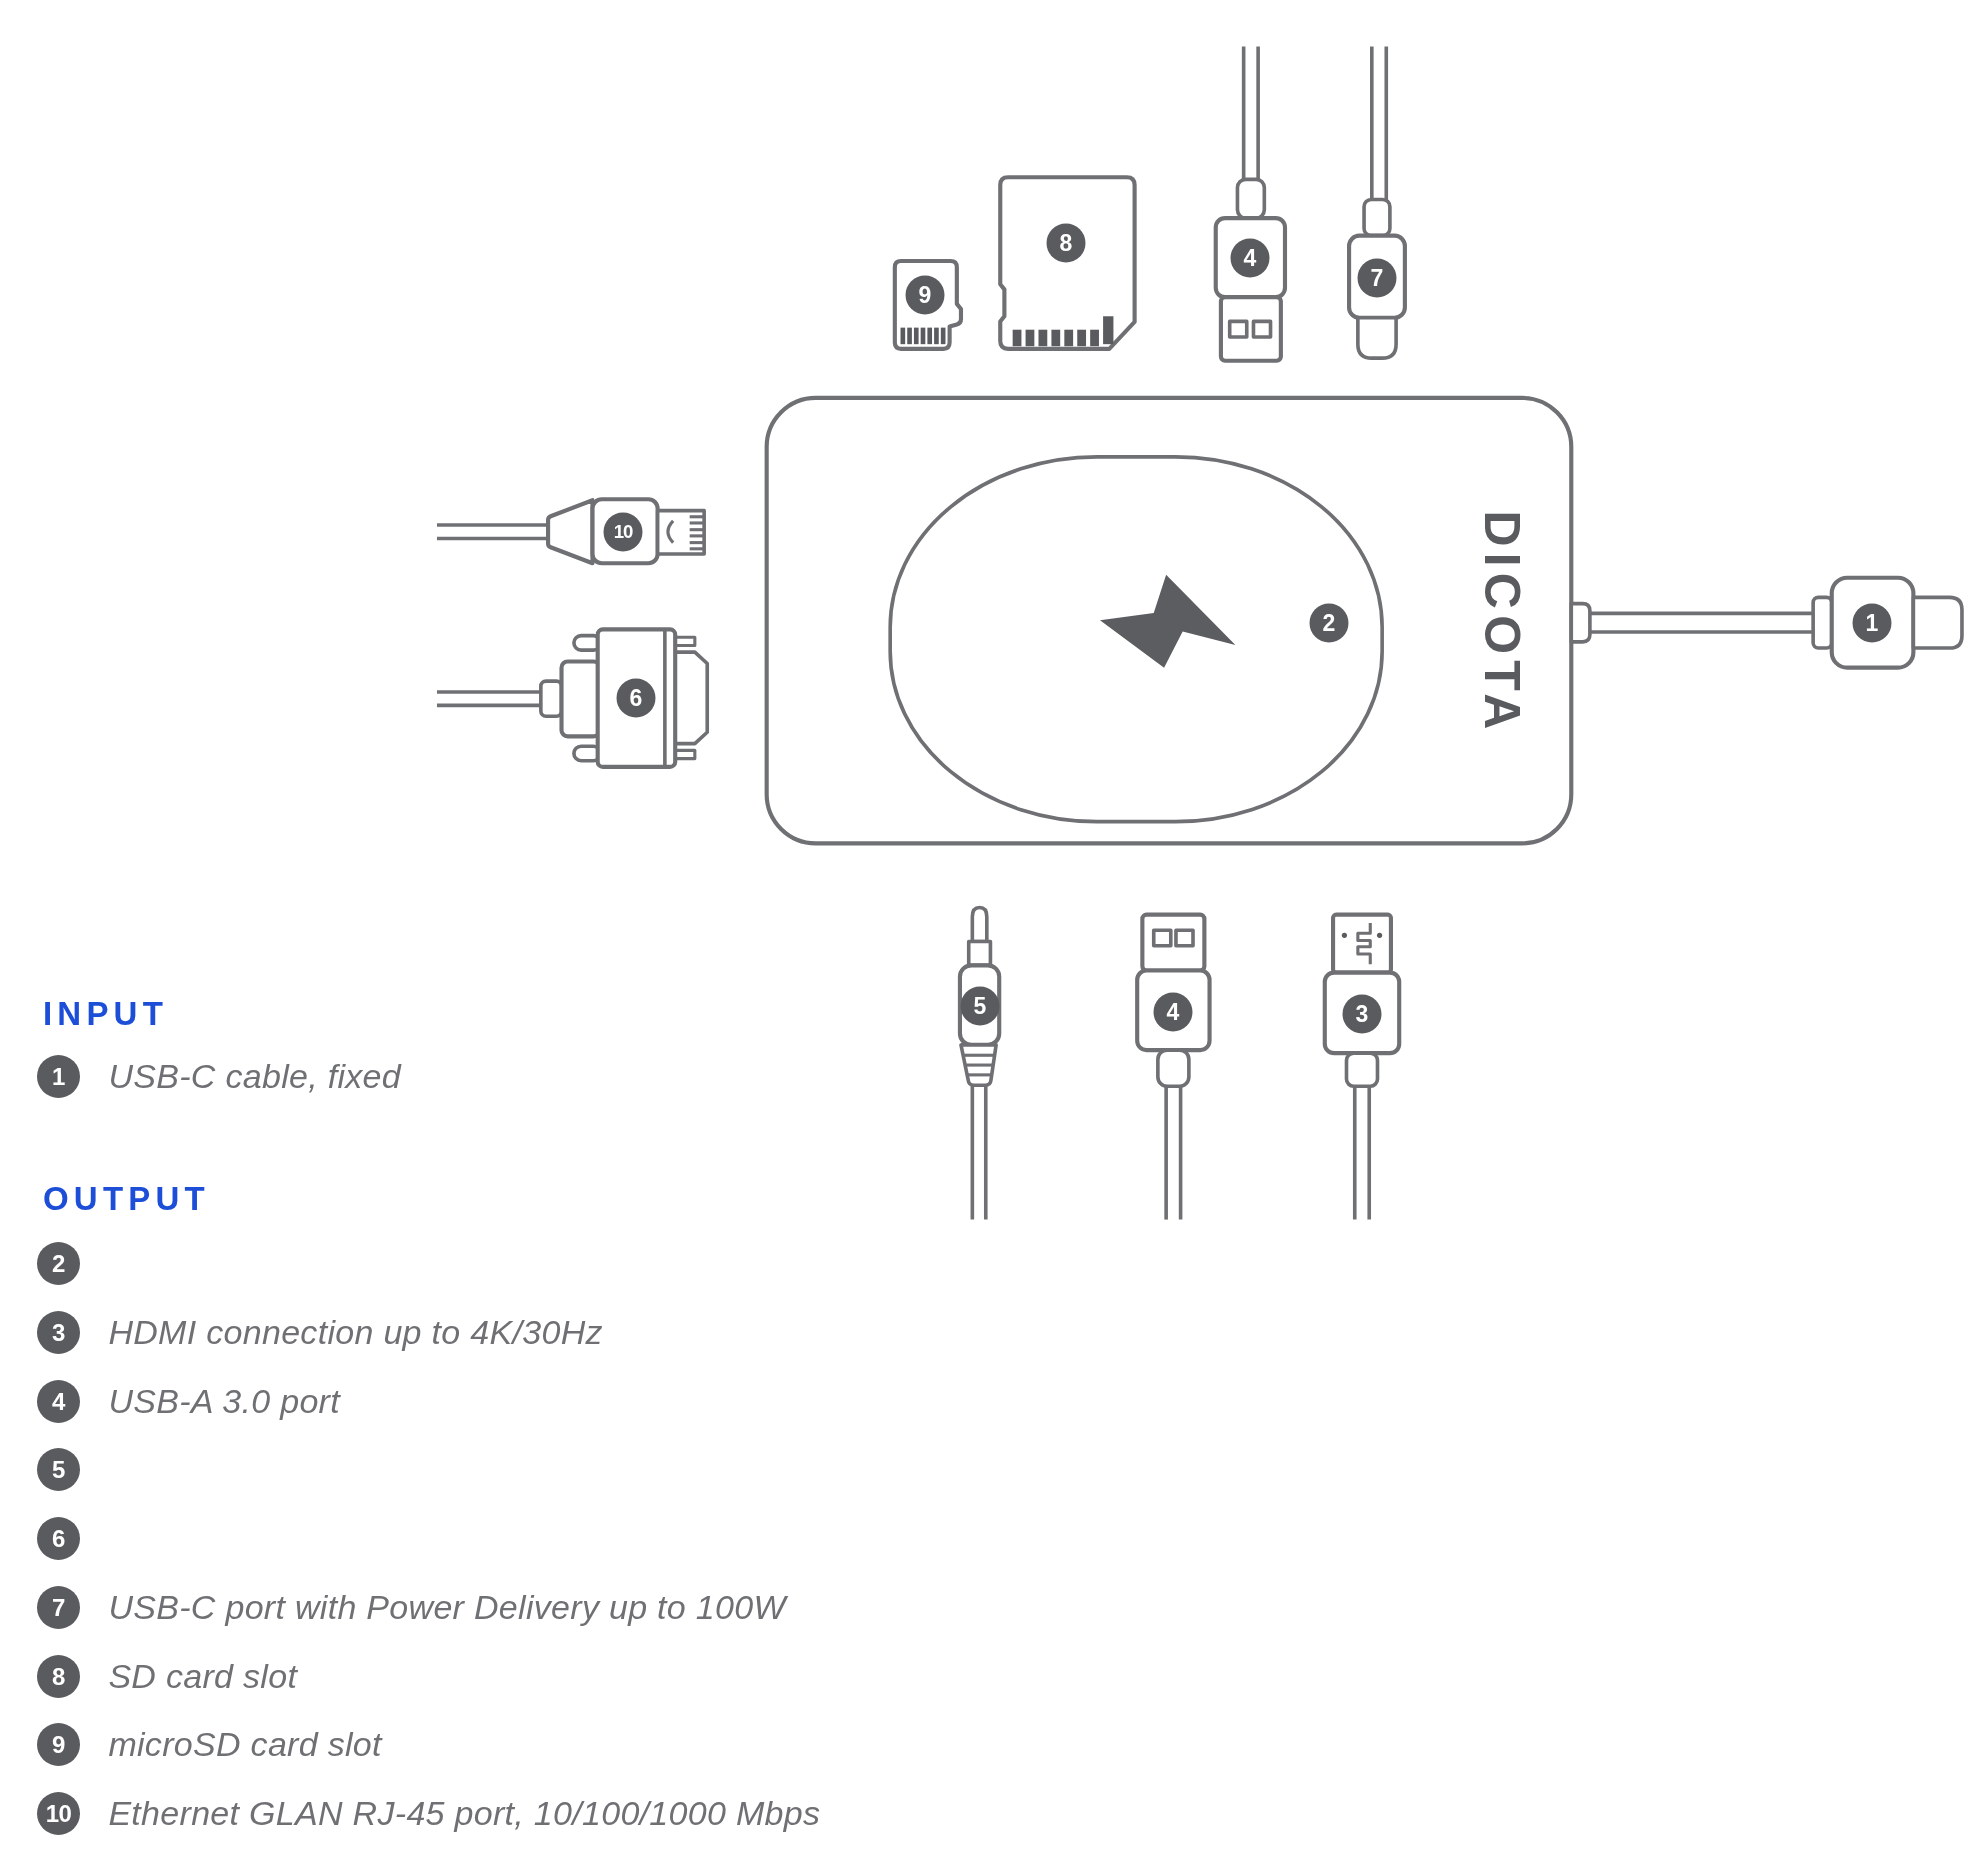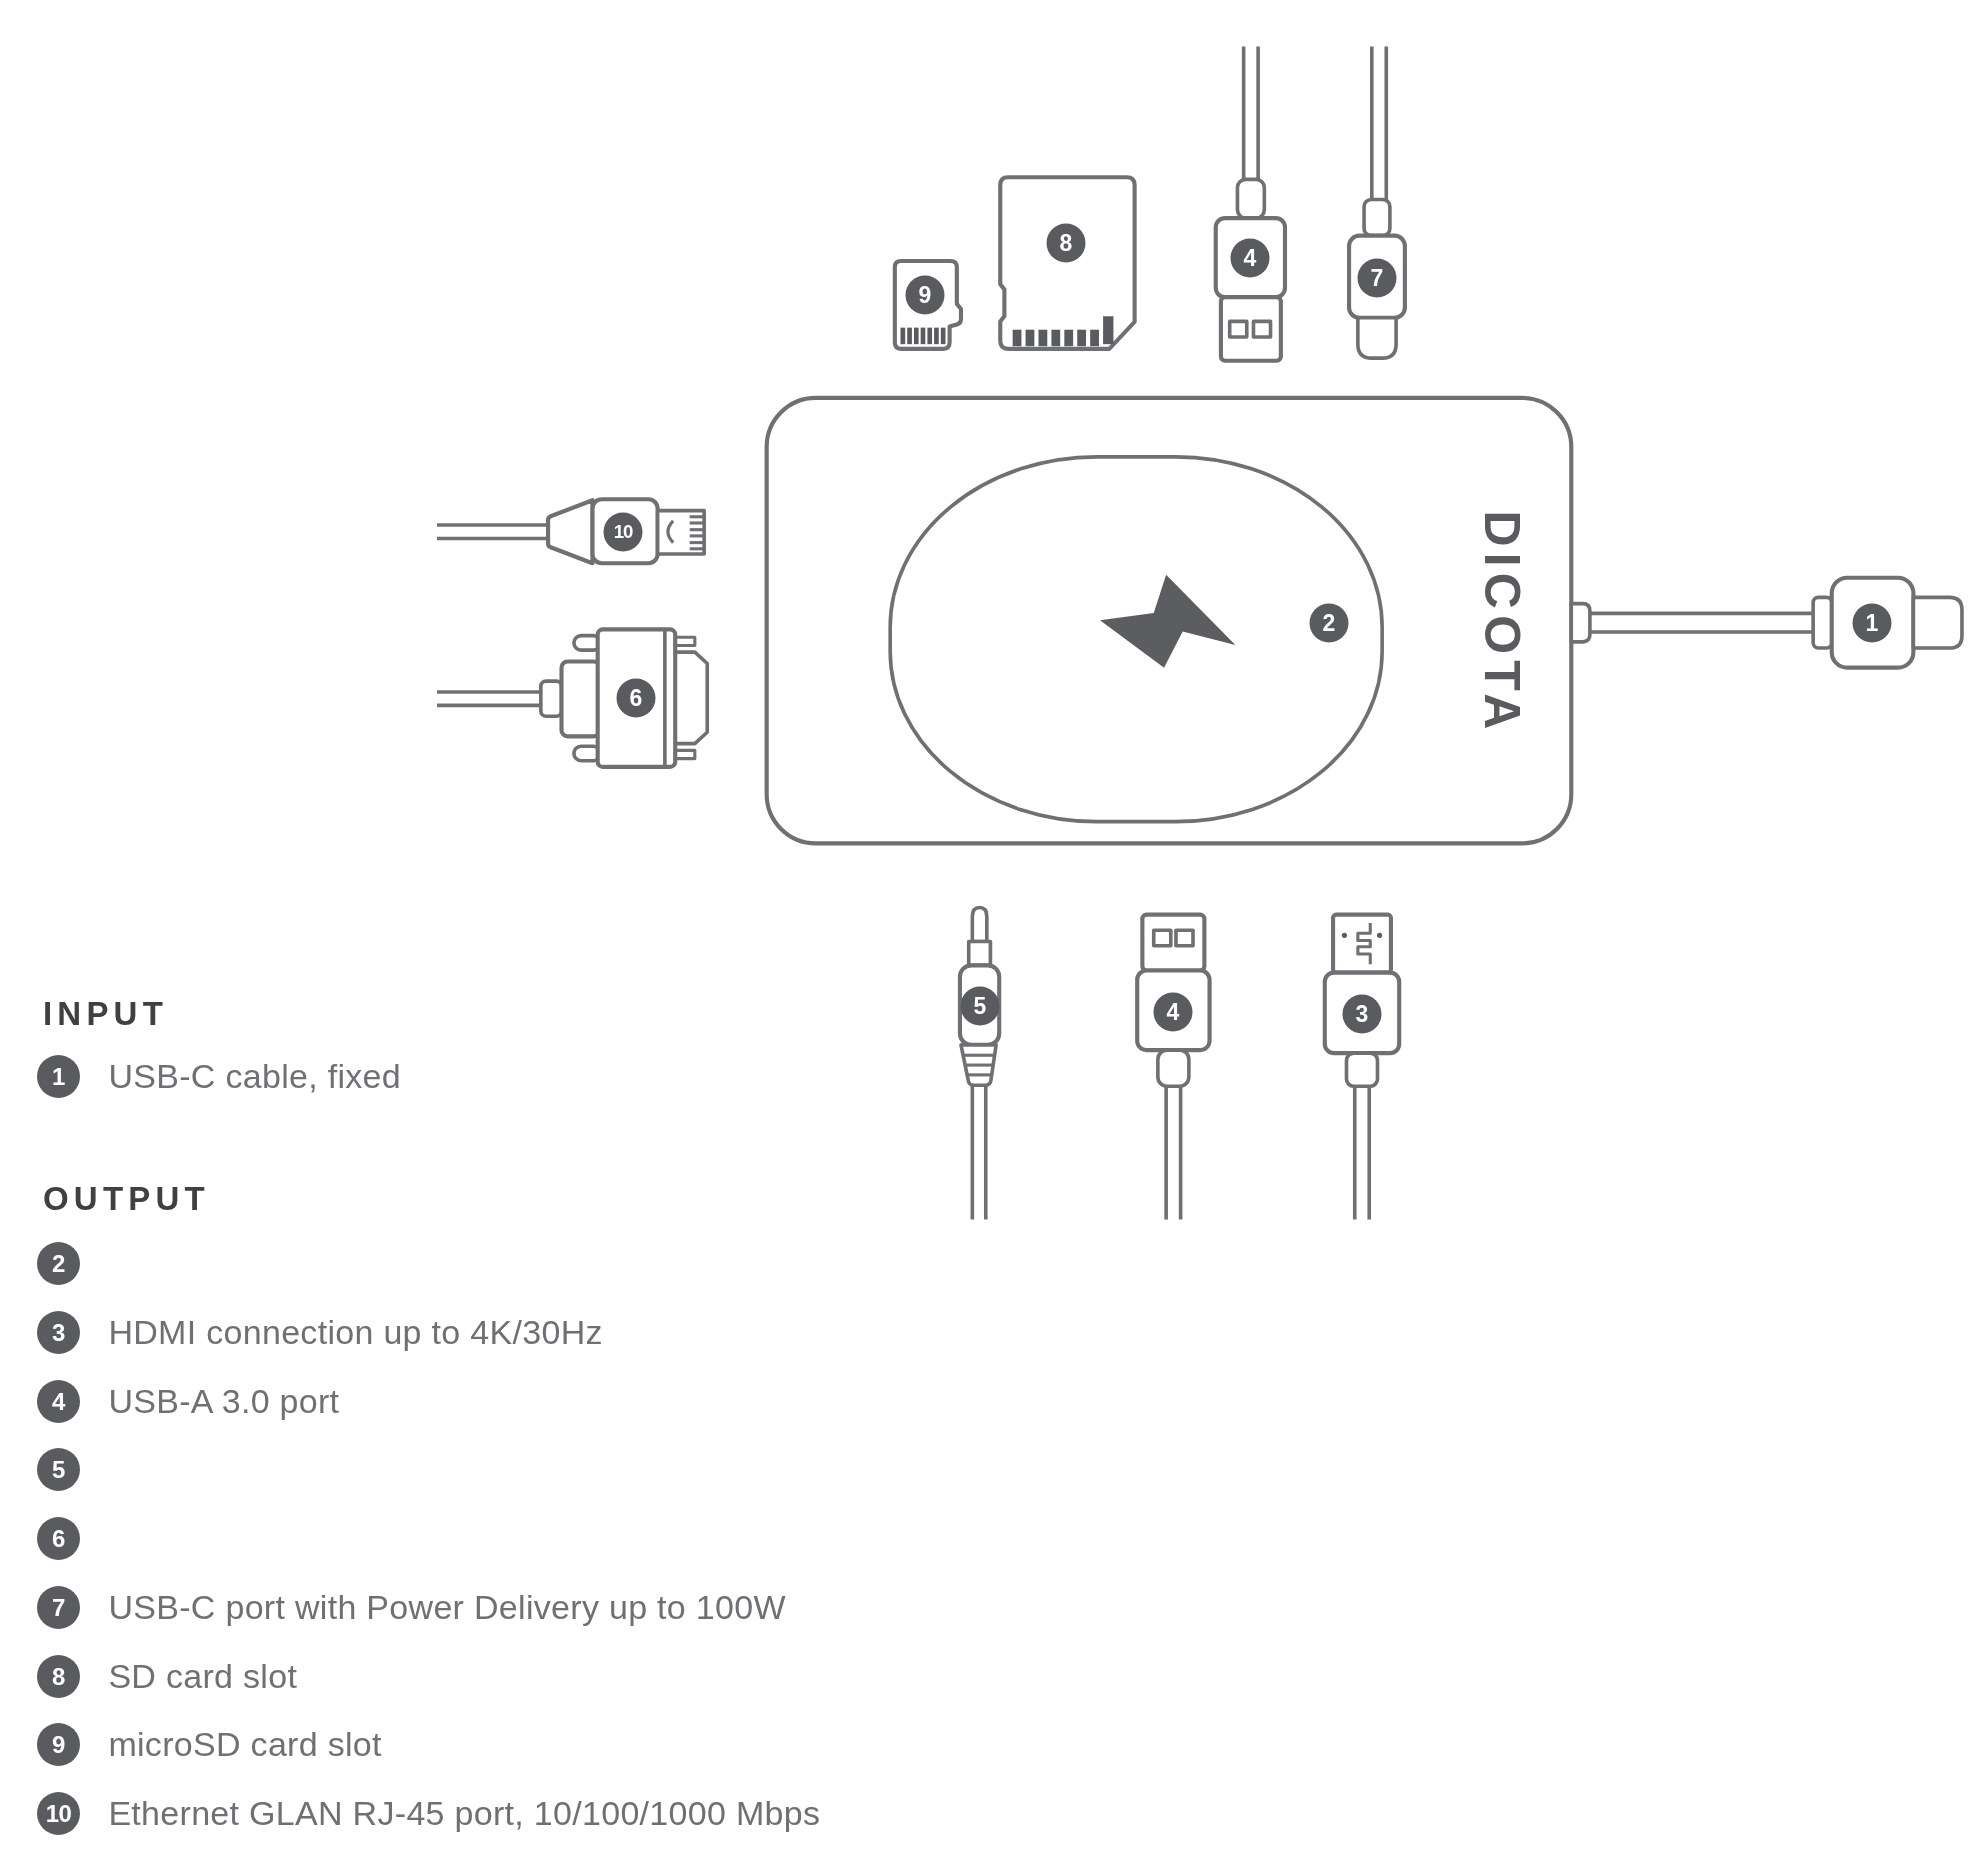--- a/index.html
+++ b/index.html
@@ -38,21 +38,21 @@
     letter-spacing: 6.2px;
     color: #595b5f;
     white-space: nowrap;
   }
   
   .legend-header {
     position: absolute;
     left: 43px;
     font-size: 33px; font-weight: bold;
     letter-spacing: 5.2px;
-    color: #404040;
+    color: #1d4ed8;
     line-height: 35px;
   }
   .legend-row {
     position: absolute;
     left: 37px;
     height: 43px;
     display: flex; align-items: center;
     gap: 28.4px;
   }
   .badge-l {
@@ -64,20 +64,21 @@
     display: flex; align-items: center; justify-content: center;
     font-size: 24px; font-weight: bold;
     line-height: 1;
     letter-spacing: -0.5px;
   }
   .legend-label {
     font-size: 34px;
     color: #6f7074;
     letter-spacing: 0.3px;
     white-space: nowrap;
+    font-style: italic;
   }
 </style>
 </head>
 <body>
 
 <div class="canvas">
 
   <svg class="art" viewBox="0 0 3840 3607" fill="none" stroke="#6f7074" stroke-width="8" stroke-linejoin="round">
 
     <g>

